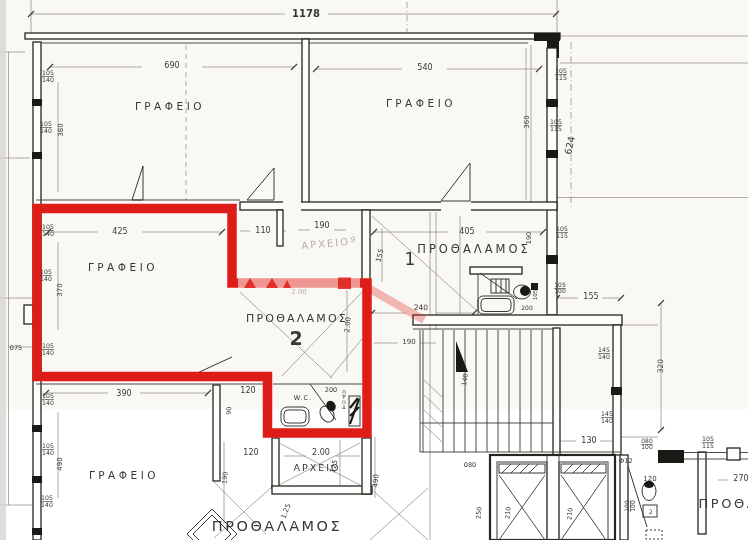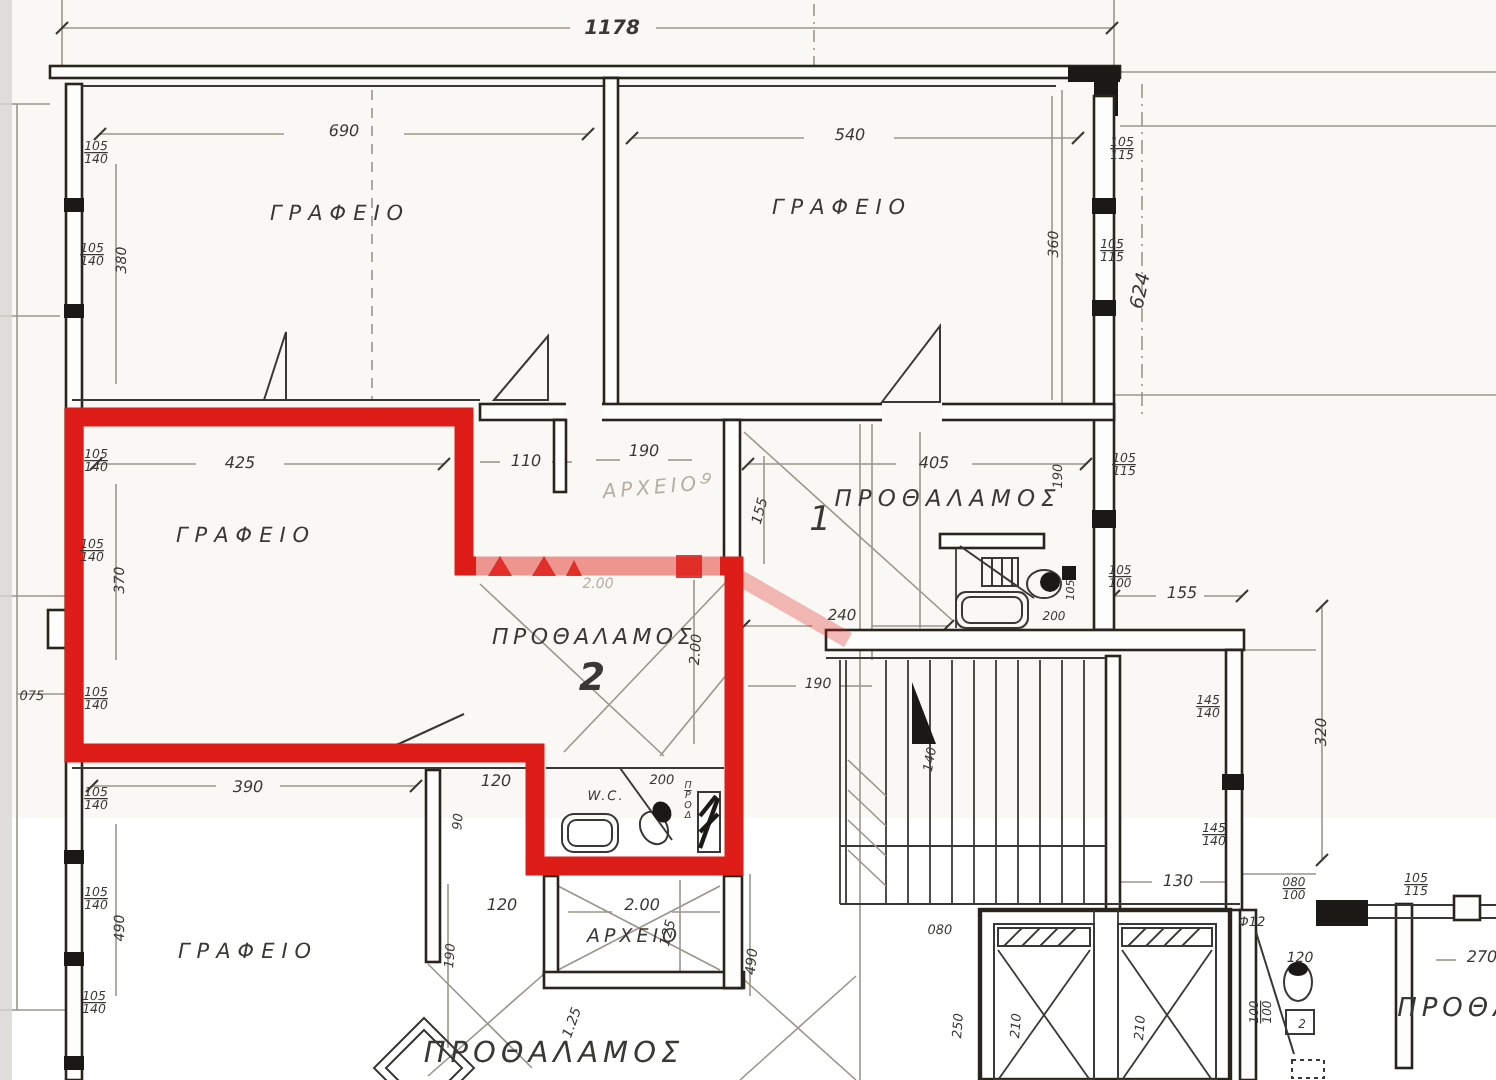--- a/index.html
+++ b/index.html
@@ -1,17 +1,17 @@
 <!DOCTYPE html>
 <html style="--c-paper: #f9f8f4; --c-edge: #d7d6d2; --c-ink: #3a3834; --c-wall: #28251f; --c-dark: #1b1915; --c-light: #9b968c; --c-faded: #b5afa4; --c-red: #df1d18; --c-pink: rgba(223,29,24,0.30);"><head>
 <meta charset="utf-8">
 <style>
   html,body{margin:0;padding:0;}
   body{width:748px;height:540px;overflow:hidden;background:#fff;}
-  .paper{position:relative;width:748px;height:409px;background:var(--c-paper,#f9f8f4);font-style:italic;}
+  .paper{position:relative;width:748px;height:409px;background:var(--c-paper,#f9f8f4);}
   svg{position:absolute;inset:0;}
   svg text{font-family:"DejaVu Sans","Liberation Sans",sans-serif;}
   .w{fill:#fdfdfb;stroke:var(--c-wall,#28251f);stroke-width:1.3;}
   .wd{fill:var(--c-dark,#1b1915);stroke:none;}
   .ln{stroke:var(--c-ink,#3a3834);stroke-width:0.9;fill:none;}
   .lt{stroke:var(--c-light,#9b968c);stroke-width:0.8;fill:none;}
   .tick{stroke:var(--c-ink,#3a3834);stroke-width:1.1;}
   .fx{fill:none;stroke:var(--c-ink,#3a3834);stroke-width:1;}
   #red-outline-path{fill:none;stroke:var(--c-red,#df1d18);stroke-width:9.5;stroke-linejoin:miter;}
 </style>

